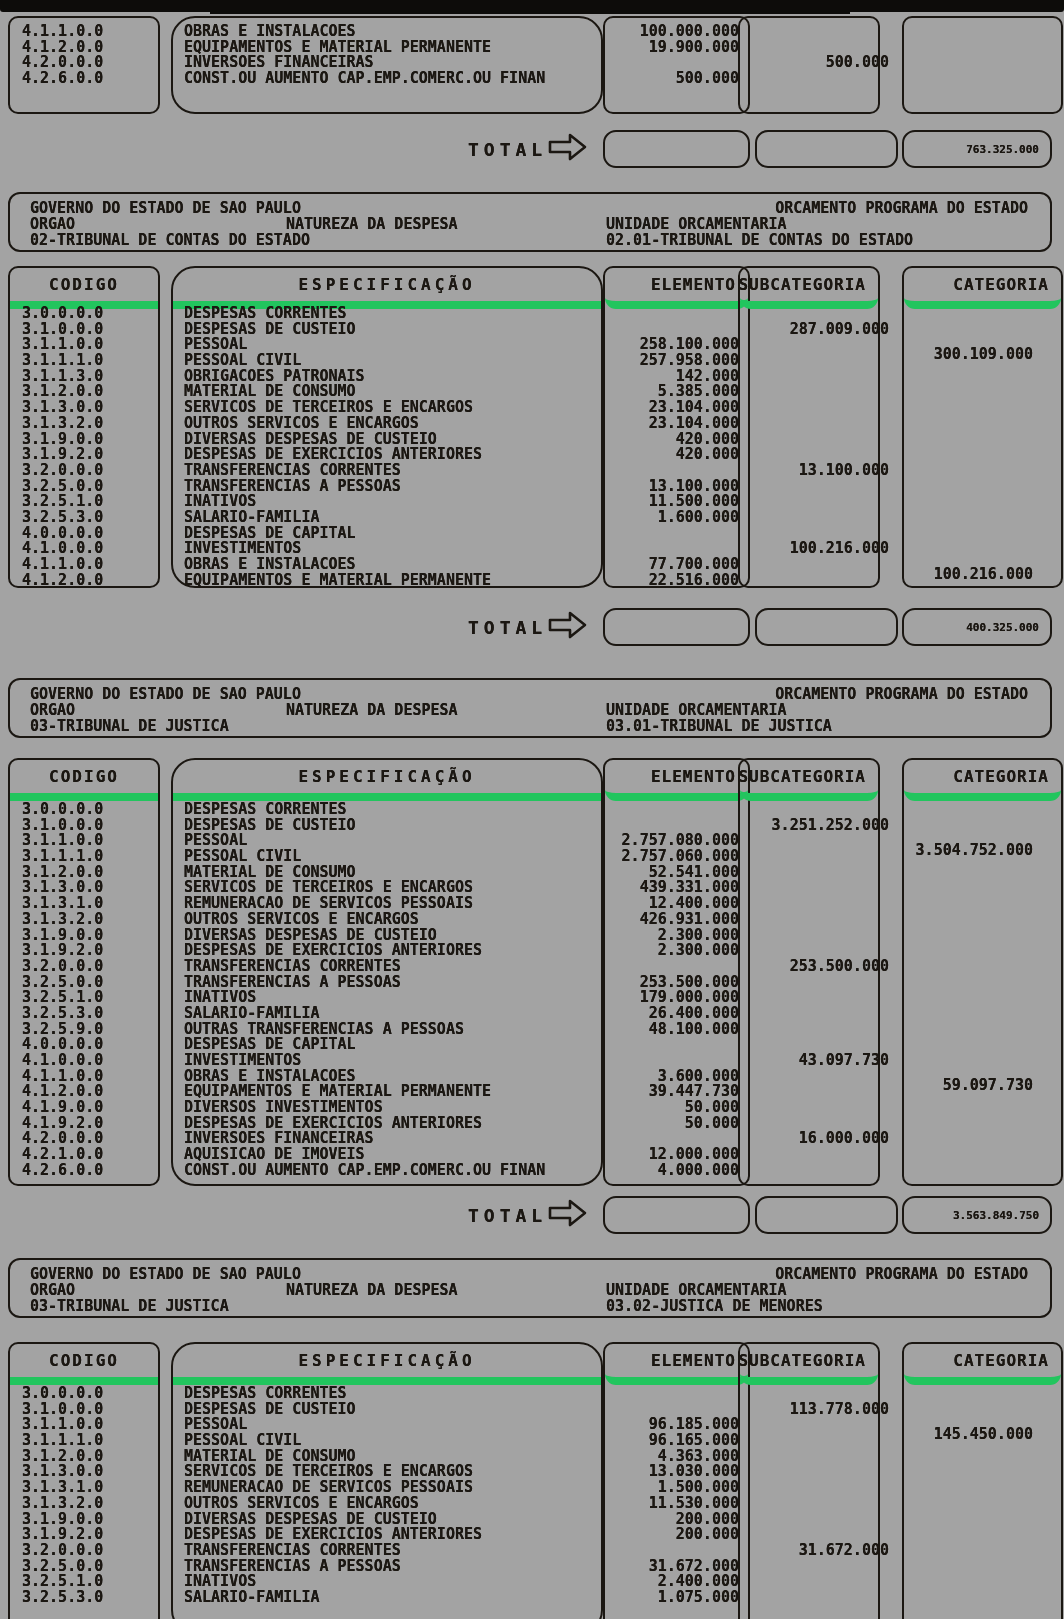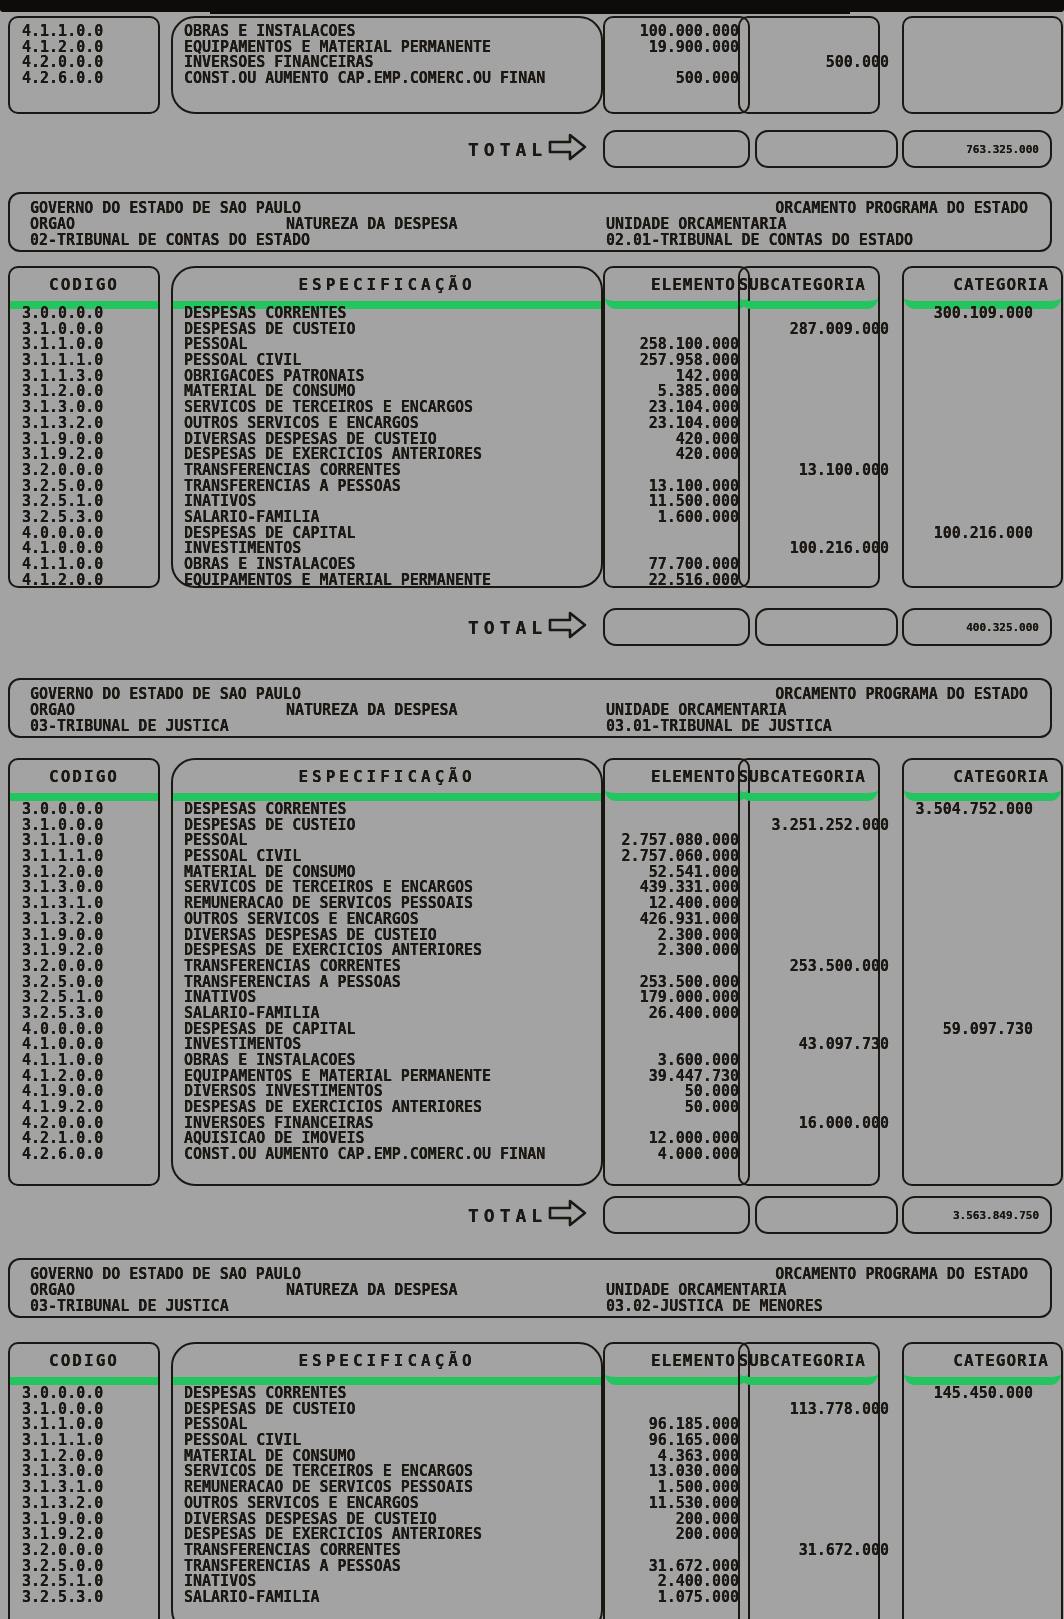--- a/index.html
+++ b/index.html
@@ -27,21 +27,21 @@
   .ch-spread{justify-content:center;letter-spacing:4px;}
   .ch-right{justify-content:flex-end;padding-right:12px;letter-spacing:1px;border-radius:11px;}
 
   .rows{position:absolute;left:8px;width:1044px;}
   .row{display:flex;height:15.7px;line-height:15.8px;font-size:15px;white-space:nowrap;}
   .c{box-sizing:border-box;overflow:visible;}
   .c-cod{width:152px;padding-left:14px;}
   .c-spec{width:432px;margin-left:6px;padding-left:18px;}
   .c-elem{width:147px;margin-left:5px;text-align:right;padding-right:11px;}
   .c-sub{width:142px;margin-left:5px;text-align:right;padding-right:8px;}
-  .c-cat{width:150px;margin-left:5px;text-align:right;padding-right:19px;}
+  .c-cat{width:150px;margin-left:5px;text-align:right;padding-right:19px;margin-top:41px;}
 
   .t1{top:16px;height:98px;}
   .t1 .rows{top:8px;}
   .t2{top:266px;height:322px;}
   .t2 .rows{top:40px;}
   .t3{top:758px;height:428px;}
   .t3 .rows{top:44px;}
   .t4{top:1342px;height:292px;}
   .t4 .rows{top:44px;}
 
@@ -425,20 +425,27 @@
           <span class="c c-cat"></span>
         </div>
         <div class="row">
           <span class="c c-cod">3.2.5.3.0</span>
           <span class="c c-spec">SALARIO-FAMILIA</span>
           <span class="c c-elem">26.400.000</span>
           <span class="c c-sub"></span>
           <span class="c c-cat"></span>
         </div>
         <div class="row">
+          <span class="c c-cod">3.2.5.9.0</span>
+          <span class="c c-spec">OUTRAS TRANSFERENCIAS A PESSOAS</span>
+          <span class="c c-elem">48.100.000</span>
+          <span class="c c-sub"></span>
+          <span class="c c-cat"></span>
+        </div>
+        <div class="row">
           <span class="c c-cod">4.0.0.0.0</span>
           <span class="c c-spec">DESPESAS DE CAPITAL</span>
           <span class="c c-elem"></span>
           <span class="c c-sub"></span>
           <span class="c c-cat">59.097.730</span>
         </div>
         <div class="row">
           <span class="c c-cod">4.1.0.0.0</span>
           <span class="c c-spec">INVESTIMENTOS</span>
           <span class="c c-elem"></span>

